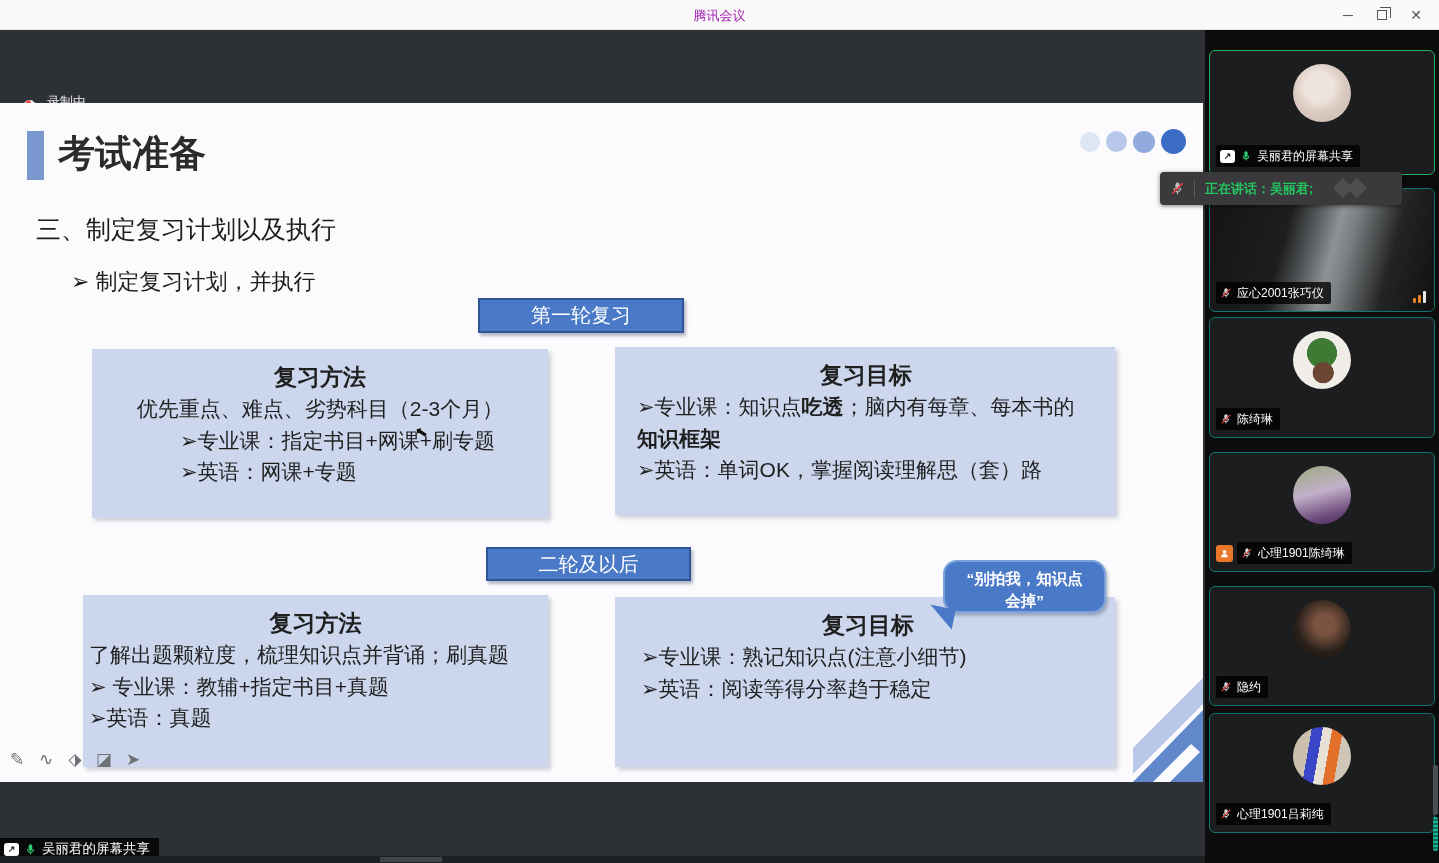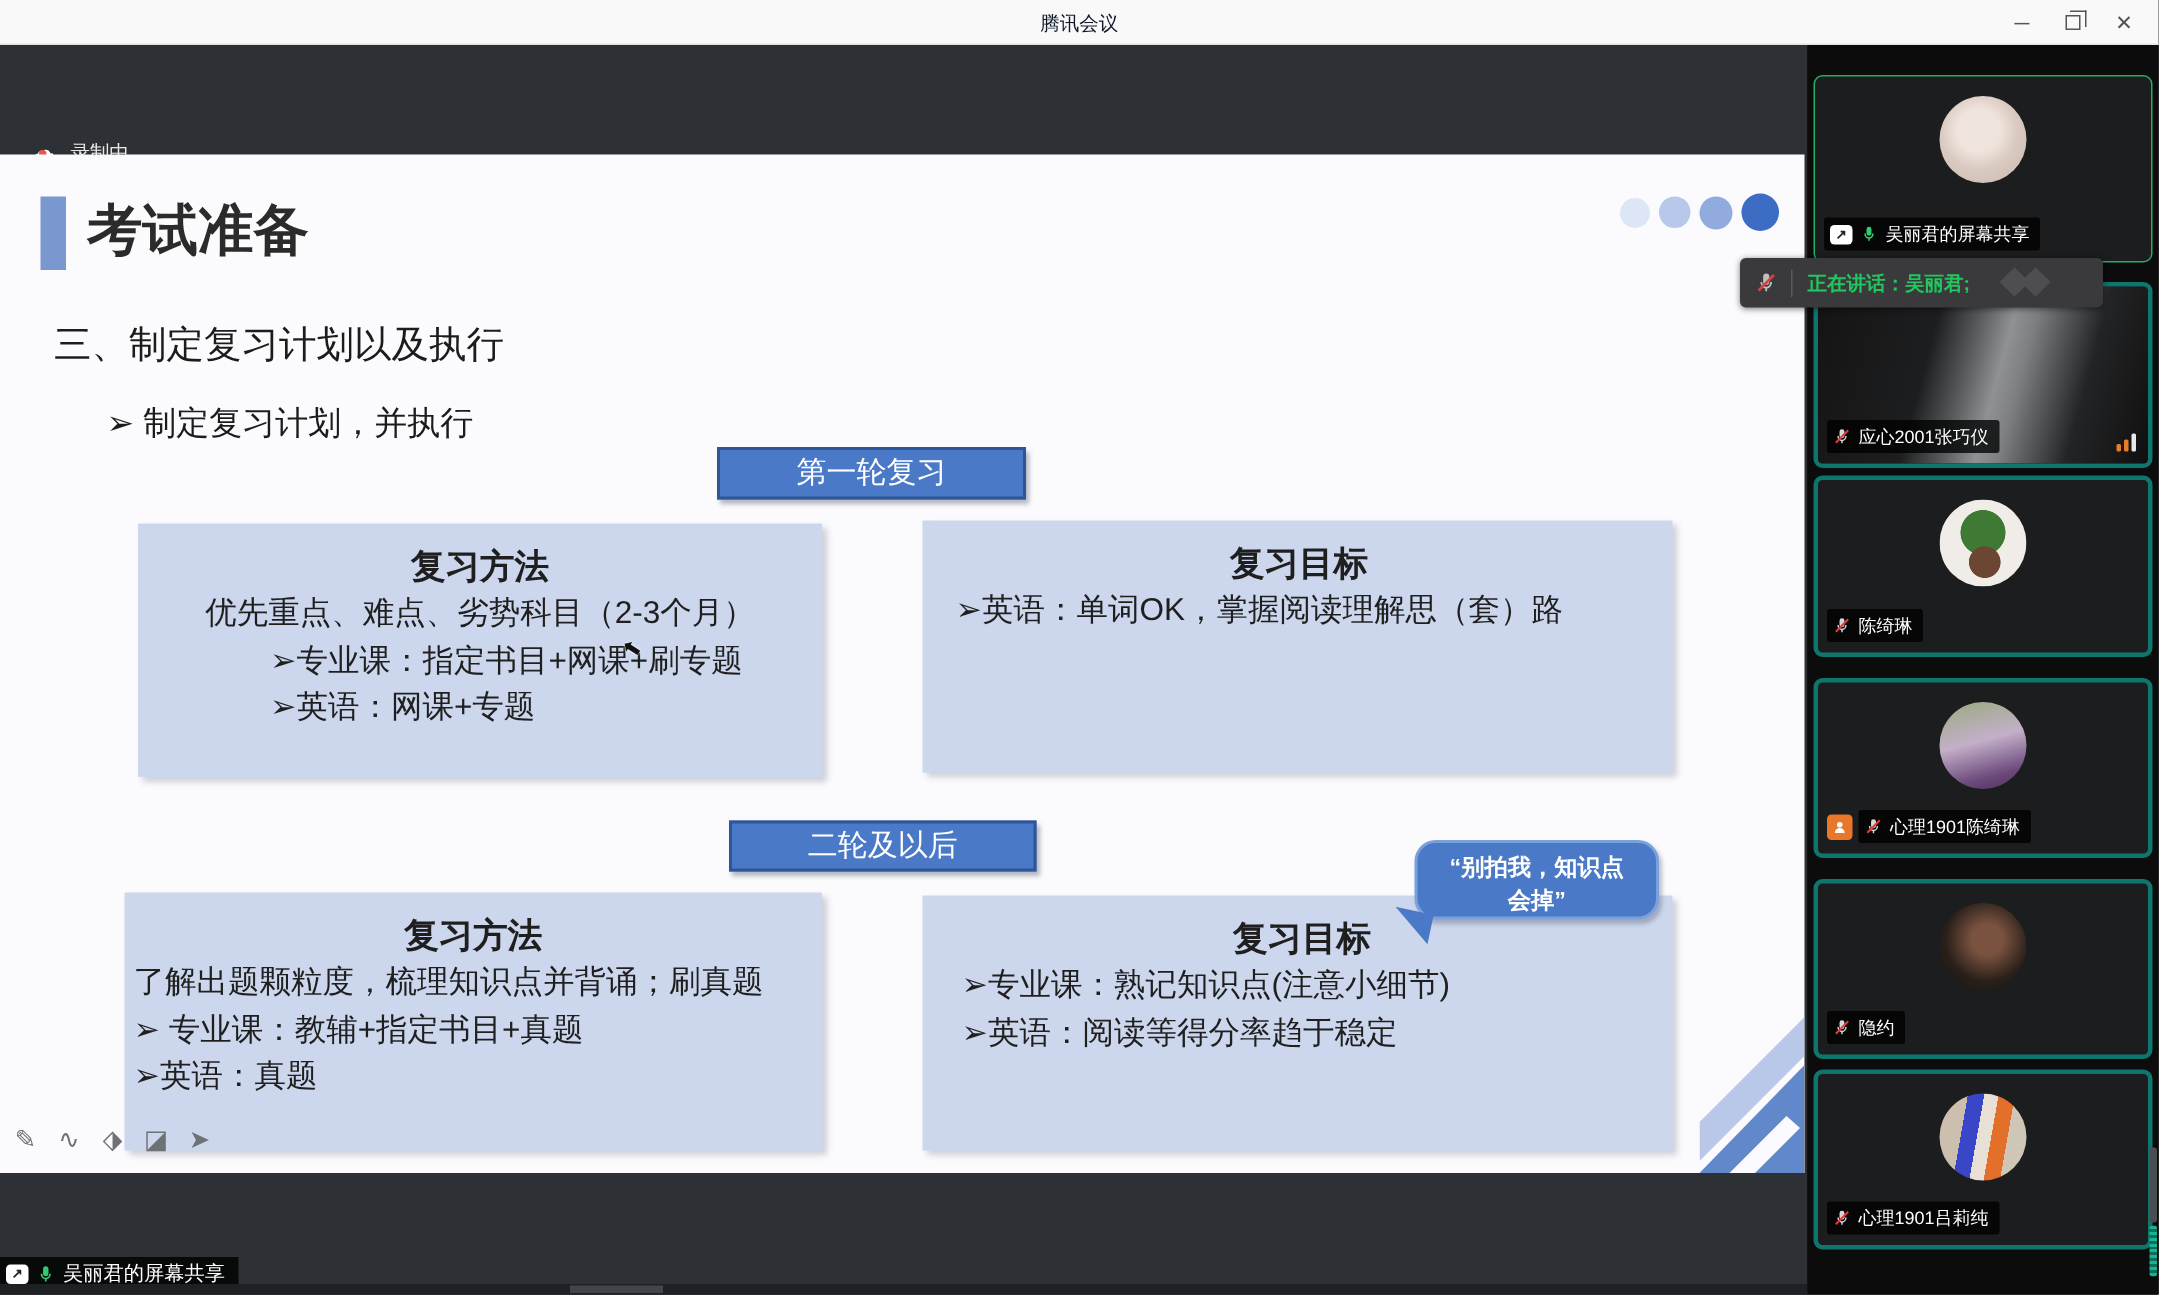--- a/index.html
+++ b/index.html
@@ -3,21 +3,21 @@
 <meta charset="utf-8">
 <style>
   * { margin:0; padding:0; box-sizing:border-box; }
   html,body { width:1439px; height:863px; overflow:hidden; background:#000;
     font-family:"Liberation Sans", sans-serif; }
 
   
   .titlebar { position:absolute; left:0; top:0; width:1439px; height:30px;
     background:#f9f9f9; border-bottom:1px solid #e3e3e3; z-index:50; }
   .titlebar .wtitle { position:absolute; left:0; right:0; top:7px; text-align:center;
-    font-size:13px; color:#0f172a; }
+    font-size:13px; color:#a21caf; }
   .wctrls { position:absolute; right:6px; top:0; height:30px; display:flex; }
   .wctrl { width:34px; height:30px; display:flex; align-items:center; justify-content:center;
     color:#555; font-size:14px; cursor:default; }
   .restore-box { width:10px; height:10px; border:1.5px solid #555; position:relative; background:#f9f9f9; }
   .restore-box:before { content:""; position:absolute; left:2px; top:-4.5px; width:10px; height:10px;
     border:1.5px solid #555; border-left:none; border-bottom:none; }
 
   
   .stage { position:absolute; left:0; top:30px; width:1205px; height:833px; background:#2d3136; }
   .recbar { position:absolute; left:20px; top:63px; display:flex; align-items:center; gap:9px; }
@@ -98,21 +98,21 @@
   .toast .tdiv { width:1px; height:18px; background:#5a5a5c; margin:0 10px 0 9px; }
   .toast .ttext { color:#22c55e; font-size:13px; white-space:nowrap;font-weight:bold; }
   .toast .mic { margin-left:10px; }
   .toast-logo { position:absolute; right:28px; top:6px; width:40px; height:20px; opacity:.10; }
   .toast-logo:before, .toast-logo:after { content:""; position:absolute; width:14px; height:14px;
     background:#fff; transform:rotate(45deg); top:3px; }
   .toast-logo:before { left:2px; } .toast-logo:after { left:16px; }
 
   
   .sidebar { position:absolute; left:1205px; top:30px; width:234px; height:833px; background:#0c0c0c; }
-  .tile { position:absolute; left:4px; width:226px; background:#1c1d1f; border:3px solid #0f766e;
+  .tile { position:absolute; left:4px; width:226px; background:#1c1d1f; border:1px solid #0f766e;
     border-radius:6px; overflow:hidden; }
   .tile.active { border:1.5px solid #23b061; }
   .t1 { top:20px;  height:125px; }
   .t2 { top:158px; height:124px; }
   .t3 { top:287px; height:121px; }
   .t4 { top:422px; height:120px; }
   .t5 { top:556px; height:120px; }
   .t6 { top:683px; height:120px; }
   .avatar { position:absolute; left:50%; top:13px; transform:translateX(-50%);
     width:58px; height:58px; border-radius:50%; }
@@ -182,20 +182,21 @@
 
     <div class="pbox box1">
       <div class="btitle">复习方法</div>
       <div class="bline c">优先重点、难点、劣势科目（2-3个月）</div>
       <div class="bline ind">➢专业课：指定书目+网课+刷专题</div>
       <div class="bline ind">➢英语：网课+专题</div>
     </div>
 
     <div class="pbox box2">
       <div class="btitle">复习目标</div>
+      <div class="para"><span>➢专业课：知识点</span><span class="b">吃透</span><span>；脑内有每章、每本书的</span><span class="b">知识框架</span></div>
       <div class="para">➢英语：单词OK，掌握阅读理解思（套）路</div>
     </div>
 
 
     <div class="tag tag2">二轮及以后</div>
 
     <div class="pbox box3">
       <div class="btitle">复习方法</div>
       <div class="bline">了解出题颗粒度，梳理知识点并背诵；刷真题</div>
       <div class="bline">➢ 专业课：教辅+指定书目+真题</div>

